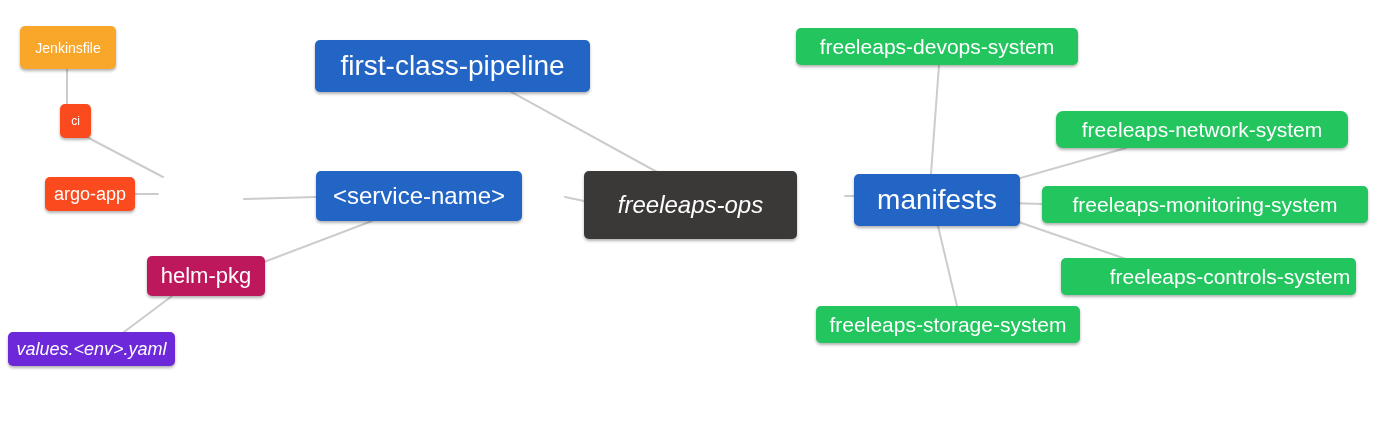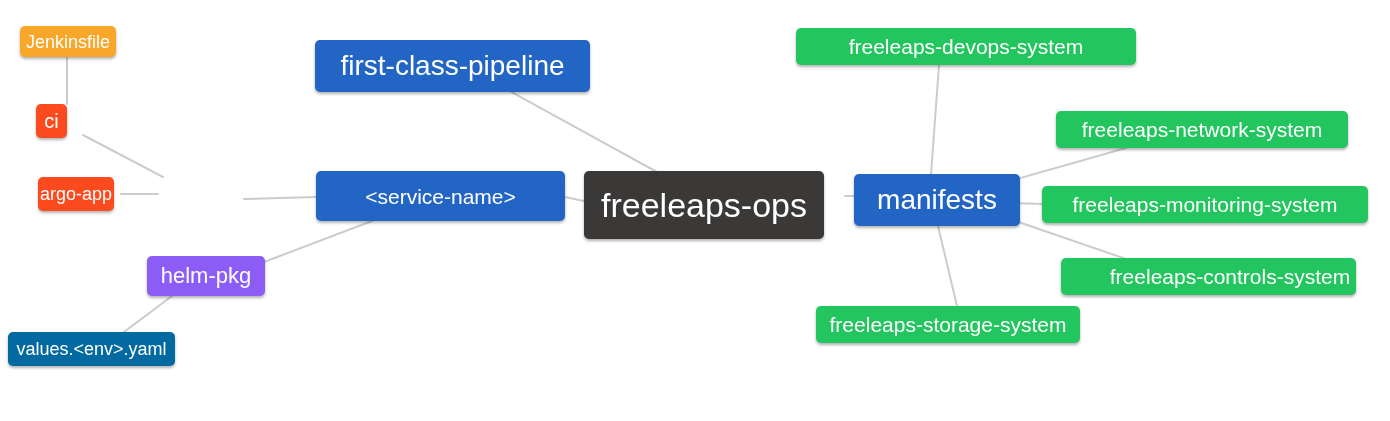--- a/index.html
+++ b/index.html
@@ -36,31 +36,31 @@
     color: #ffffff;
     border-radius: 5px;
     box-shadow: 0 2px 3px rgba(0,0,0,0.30);
     white-space: nowrap;
     cursor: pointer;
     box-sizing: border-box;
     line-height: 1;
     user-select: none;
   }
   
-  #n-jenkinsfile          { left:20px;   top:26px;  width:96px;  height:31px; font-size:18px; }
-  #n-ci                   { left:36px;   top:104px; width:31px;  height:34px; font-size:20px; }
-  #n-argo-app             { left:38px;   top:177px; width:76px;  height:34px; font-size:18px; }
+  #n-jenkinsfile          { left:20px;   top:26px;  width:96px;  height:43px; font-size:14px; }
+  #n-ci                   { left:60px;   top:104px; width:31px;  height:34px; font-size:12px; }
+  #n-argo-app             { left:45px;   top:177px; width:90px;  height:34px; font-size:18px; }
   #n-env                  { left:158px;  top:176px; width:86px;  height:39px; font-size:22px; }
   #n-helm-pkg             { left:147px;  top:256px; width:118px; height:40px; font-size:22px; }
   #n-values-env-yaml      { left:8px;    top:332px; width:167px; height:34px; font-size:18px; }
   #n-first-class-pipeline { left:315px;  top:40px;  width:275px; height:52px; font-size:28px; }
-  #n-service-name         { left:316px;  top:171px; width:249px; height:50px; font-size:21px; }
-  #n-freeleaps-ops        { left:584px;  top:171px; width:240px; height:68px; font-size:34px; }
+  #n-service-name         { left:316px;  top:171px; width:206px; height:50px; font-size:24px; }
+  #n-freeleaps-ops        { left:584px;  top:171px; width:213px; height:68px; font-size:24px;font-style:italic; }
   #n-manifests            { left:854px;  top:174px; width:166px; height:52px; font-size:28px; }
-  #n-devops-system        { left:796px;  top:28px;  width:340px; height:37px; font-size:21px; }
+  #n-devops-system        { left:796px;  top:28px;  width:282px; height:37px; font-size:21px; }
   #n-network-system       { left:1056px; top:111px; width:292px; height:37px; font-size:21px; }
   #n-monitoring-system    { left:1042px; top:186px; width:326px; height:37px; font-size:21px; }
   #n-controls-system      { left:1061px; top:258px; width:295px; height:37px; font-size:21px;padding-left:43px; }
   #n-storage-system       { left:816px;  top:306px; width:264px; height:37px; font-size:21px; }
 </style>
 </head>
 <body>
 
 <div class="canvas">
 
@@ -77,25 +77,25 @@
     <line x1="931" y1="174" x2="939" y2="65" stroke="#CCCCCC"></line>
     <line x1="1010" y1="181" x2="1126" y2="148" stroke="#CCCCCC"></line>
     <line x1="1010" y1="203" x2="1044" y2="204" stroke="#CCCCCC"></line>
     <line x1="1010" y1="219" x2="1126" y2="259" stroke="#CCCCCC"></line>
     <line x1="938" y1="226" x2="957" y2="306" stroke="#CCCCCC"></line>
   </svg>
 
   <div class="node" id="n-jenkinsfile" style="background: rgb(249, 167, 43); color: rgb(255, 255, 255);">Jenkinsfile</div>
   <div class="node" id="n-ci" style="background: rgb(250, 74, 30); color: rgb(255, 255, 255);">ci</div>
   <div class="node" id="n-argo-app" style="background: rgb(250, 74, 30); color: rgb(255, 255, 255);">argo-app</div>
-  <div class="node" id="n-helm-pkg" style="background: #8b5cf6; color: rgb(255, 255, 255);">helm-pkg</div>
-  <div class="node" id="n-values-env-yaml" style="background: #0369a1; color: rgb(255, 255, 255);">values.&lt;env&gt;.yaml</div>
+  <div class="node" id="n-helm-pkg" style="background: #be185d; color: rgb(255, 255, 255);">helm-pkg</div>
+  <div class="node" id="n-values-env-yaml" style="background: #6d28d9; color: rgb(255, 255, 255); font-style: italic;">values.&lt;env&gt;.yaml</div>
   <div class="node" id="n-first-class-pipeline" style="background: rgb(35, 101, 196); color: rgb(255, 255, 255);">first-class-pipeline</div>
   <div class="node" id="n-service-name" style="background: rgb(35, 101, 196); color: rgb(255, 255, 255);">&lt;service-name&gt;</div>
   <div class="node" id="n-freeleaps-ops" style="background: rgb(59, 56, 56); color: rgb(255, 255, 255);">freeleaps-ops</div>
   <div class="node" id="n-manifests" style="background: rgb(35, 101, 196); color: rgb(255, 255, 255);">manifests</div>
   <div class="node" id="n-devops-system" style="background: rgb(35, 197, 94); color: rgb(255, 255, 255);">freeleaps-devops-system</div>
-  <div class="node" id="n-network-system" style="background: rgb(35, 197, 94); color: rgb(255, 255, 255);">freeleaps-network-system</div>
+  <div class="node" id="n-network-system" style="background: rgb(35, 197, 94); color: rgb(255, 255, 255); border-radius: 7px;">freeleaps-network-system</div>
   <div class="node" id="n-monitoring-system" style="background: rgb(35, 197, 94); color: rgb(255, 255, 255);">freeleaps-monitoring-system</div>
   <div class="node" id="n-controls-system" style="background: rgb(35, 197, 94); color: rgb(255, 255, 255);">freeleaps-controls-system</div>
   <div class="node" id="n-storage-system" style="background: rgb(35, 197, 94); color: rgb(255, 255, 255);">freeleaps-storage-system</div>
 
 </div>
 
 </body></html>

